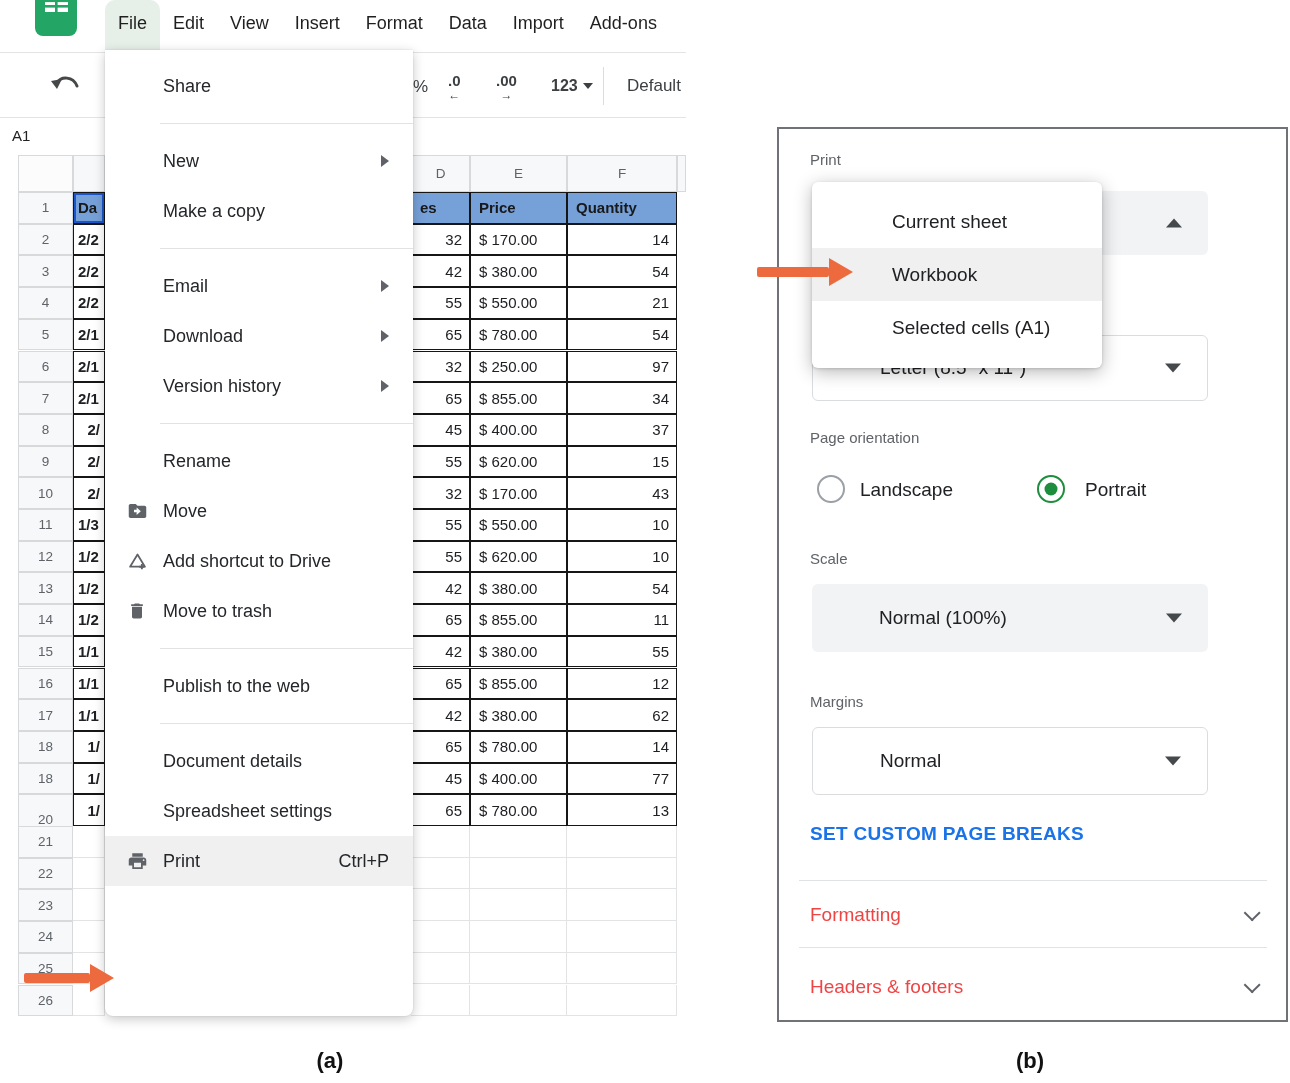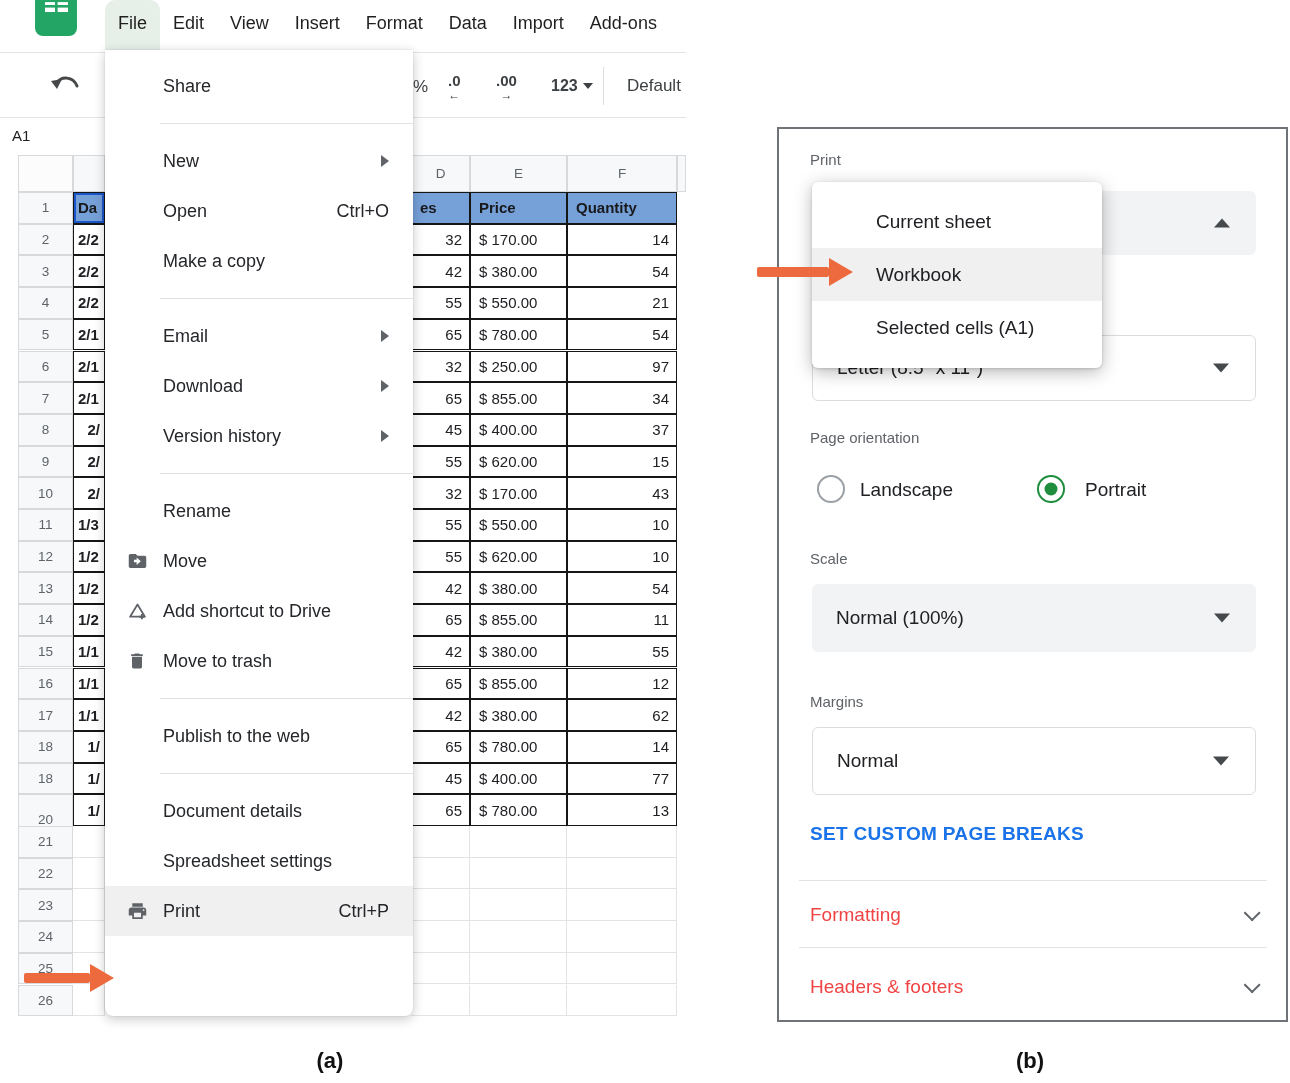--- a/index.html
+++ b/index.html
@@ -58,29 +58,29 @@
   .fm-div { height:1px; background:#e1e2e4; margin:12px 0 12px 55px; }
 
   
   .o-arrow { position:absolute; display:flex; align-items:center; z-index:60; }
   .o-shaft { height:10px; background:#ed6a3e; border-radius:2px; }
   .o-head { width:0; height:0; border-top:14px solid transparent; border-bottom:14px solid transparent; border-left:24px solid #ed6a3e; }
 
   
   #print-panel { position:absolute; left:777px; top:127px; width:511px; height:895px; background:#fff; border:2px solid #6f7276; }
   .pd-label { position:absolute; font-size:15px; color:#5f6368; }
-  .pd-select { position:absolute; left:33px; width:444px; border-radius:6px; display:flex; align-items:center; }
+  .pd-select { position:absolute; left:33px; width:396px; border-radius:6px; display:flex; align-items:center;padding-left:43px; }
   .pd-gray { background:#f1f3f4; }
   .pd-white { background:#fff; border:1.5px solid #dadce0; }
   .pd-select .val { padding-left:24px; font-size:19px; color:#202124; }
   .tri-up { position:absolute; right:26px; top:50%; transform:translateY(-50%); width:0; height:0; border-left:8px solid transparent; border-right:8px solid transparent; border-bottom:9px solid #46494c; }
   .tri-down { position:absolute; right:26px; top:50%; transform:translateY(-50%); width:0; height:0; border-left:8px solid transparent; border-right:8px solid transparent; border-top:9px solid #46494c; }
   #range-popup { position:absolute; left:33px; top:53px; width:290px; height:186px; background:#fff; border-radius:6px; z-index:10;
                  box-shadow:0 4px 18px rgba(0,0,0,.28), 0 1px 3px rgba(0,0,0,.15); padding-top:13px; }
-  .popup-opt { height:53px; display:flex; align-items:center; padding-left:64px; font-size:19px; color:#202124; }
+  .popup-opt { height:53px; display:flex; align-items:center; padding-left:80px; font-size:19px; color:#202124; }
   .popup-opt.hl { background:#f0f0f1; }
   .radio { position:absolute; width:28px; height:28px; border-radius:50%; }
   .radio.off { border:2px solid #9aa0a6; background:#fff; }
   .radio.on { border:2.5px solid #1e8e3e; background:#fff; }
   .radio.on::after { content:""; position:absolute; left:50%; top:50%; width:13px; height:13px; border-radius:50%; background:#1e8e3e; transform:translate(-50%,-50%); }
   .radio-label { position:absolute; font-size:19px; color:#202124; }
   #pb-link { position:absolute; left:31px; top:694px; font-size:19px; font-weight:700; color:#1a73e8; letter-spacing:.3px; }
   .pd-divider { position:absolute; left:20px; width:468px; height:1px; background:#e1e2e4; }
   .pd-section { position:absolute; left:0; width:511px; height:48px; display:flex; align-items:center; padding:0 34px 0 31px; }
   .pd-section .sec-label { font-size:19px; color:#ef4444; }
@@ -291,24 +291,20 @@
   <div id="file-menu">
       <div class="fm-item">
         <span>Share</span>
       </div>
       <div class="fm-div"></div>
       <div class="fm-item">
         <span>New</span>
         <span class="fm-sub"></span>
       </div>
       <div class="fm-item">
-        <span>Open</span>
-        <span class="fm-right">Ctrl+O</span>
-      </div>
-      <div class="fm-item">
         <span>Make a copy</span>
       </div>
       <div class="fm-div"></div>
       <div class="fm-item">
         <span>Email</span>
         <span class="fm-sub"></span>
       </div>
       <div class="fm-item">
         <span>Download</span>
         <span class="fm-sub"></span>

